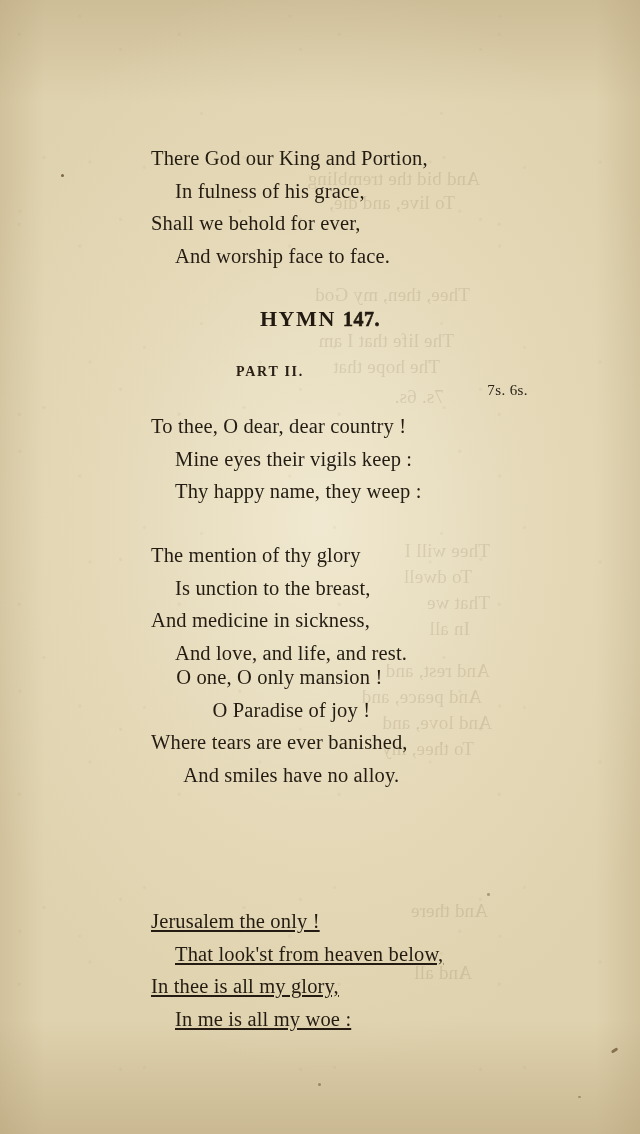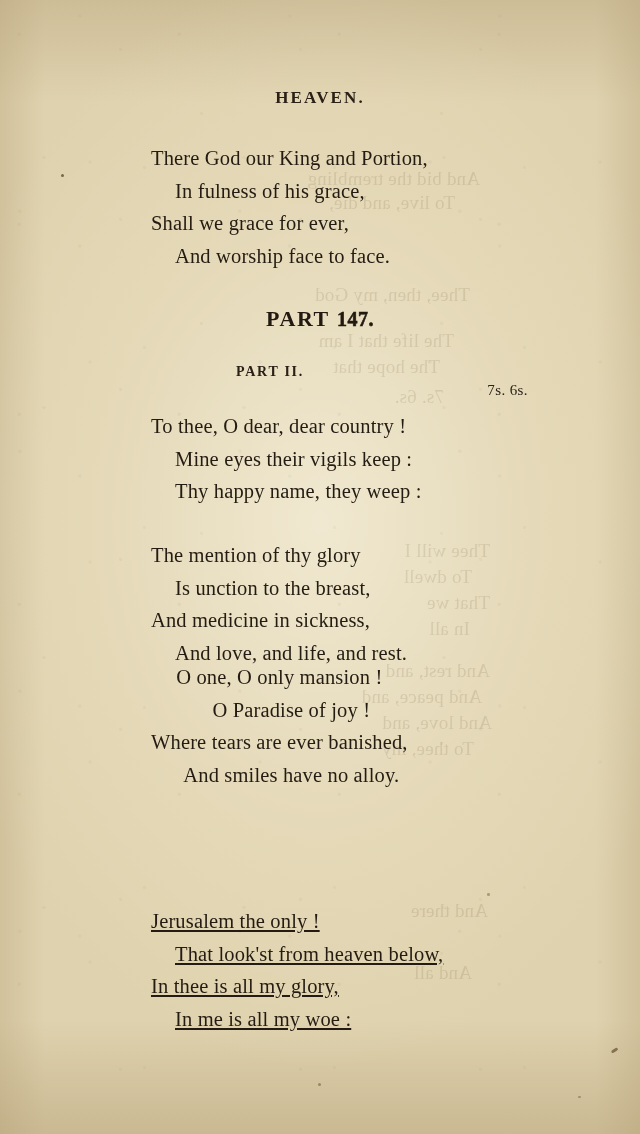--- a/index.html
+++ b/index.html
@@ -159,31 +159,30 @@
     <div class="bleed-line" style="left:150px; top:660px;">And rest, and</div>
     <div class="bleed-line" style="left:158px; top:686px;">And peace, and</div>
     <div class="bleed-line" style="left:148px; top:712px;">And love, and</div>
     <div class="bleed-line" style="left:166px; top:738px;">To thee, my</div>
     <div class="bleed-line" style="left:152px; top:900px;">And there</div>
     <div class="bleed-line" style="left:168px; top:962px;">And all</div>
   </div>
 
   <div class="content">
 
-    <div class="running-head">HEAVEN.</div>
 
     <div class="stanza" style="top:138px;">
       <div class="line">There God our King and Portion,</div>
       <div class="line indent">In fulness of his grace,</div>
-      <div class="line">Shall we grace for ever,</div>
+      <div class="line">Shall we behold for ever,</div>
       <div class="line indent">And worship face to face.</div>
     </div>
 
     <div class="hymn-heading">
-      <span class="hymn-word">PART</span><span>&nbsp;</span><span class="hymn-number">147.</span>
+      <span class="hymn-word">HYMN</span><span>&nbsp;</span><span class="hymn-number">147.</span>
     </div>
 
     <div class="part-label">PART II.</div>
 
     <div class="meter-label">7s. 6s.</div>
 
     <div class="stanza" style="top:406px;">
       <div class="line">To thee, O dear, dear country !</div>
       <div class="line indent">Mine eyes their vigils keep :</div>
       <div class="line indent">Thy happy name, they weep :</div>

